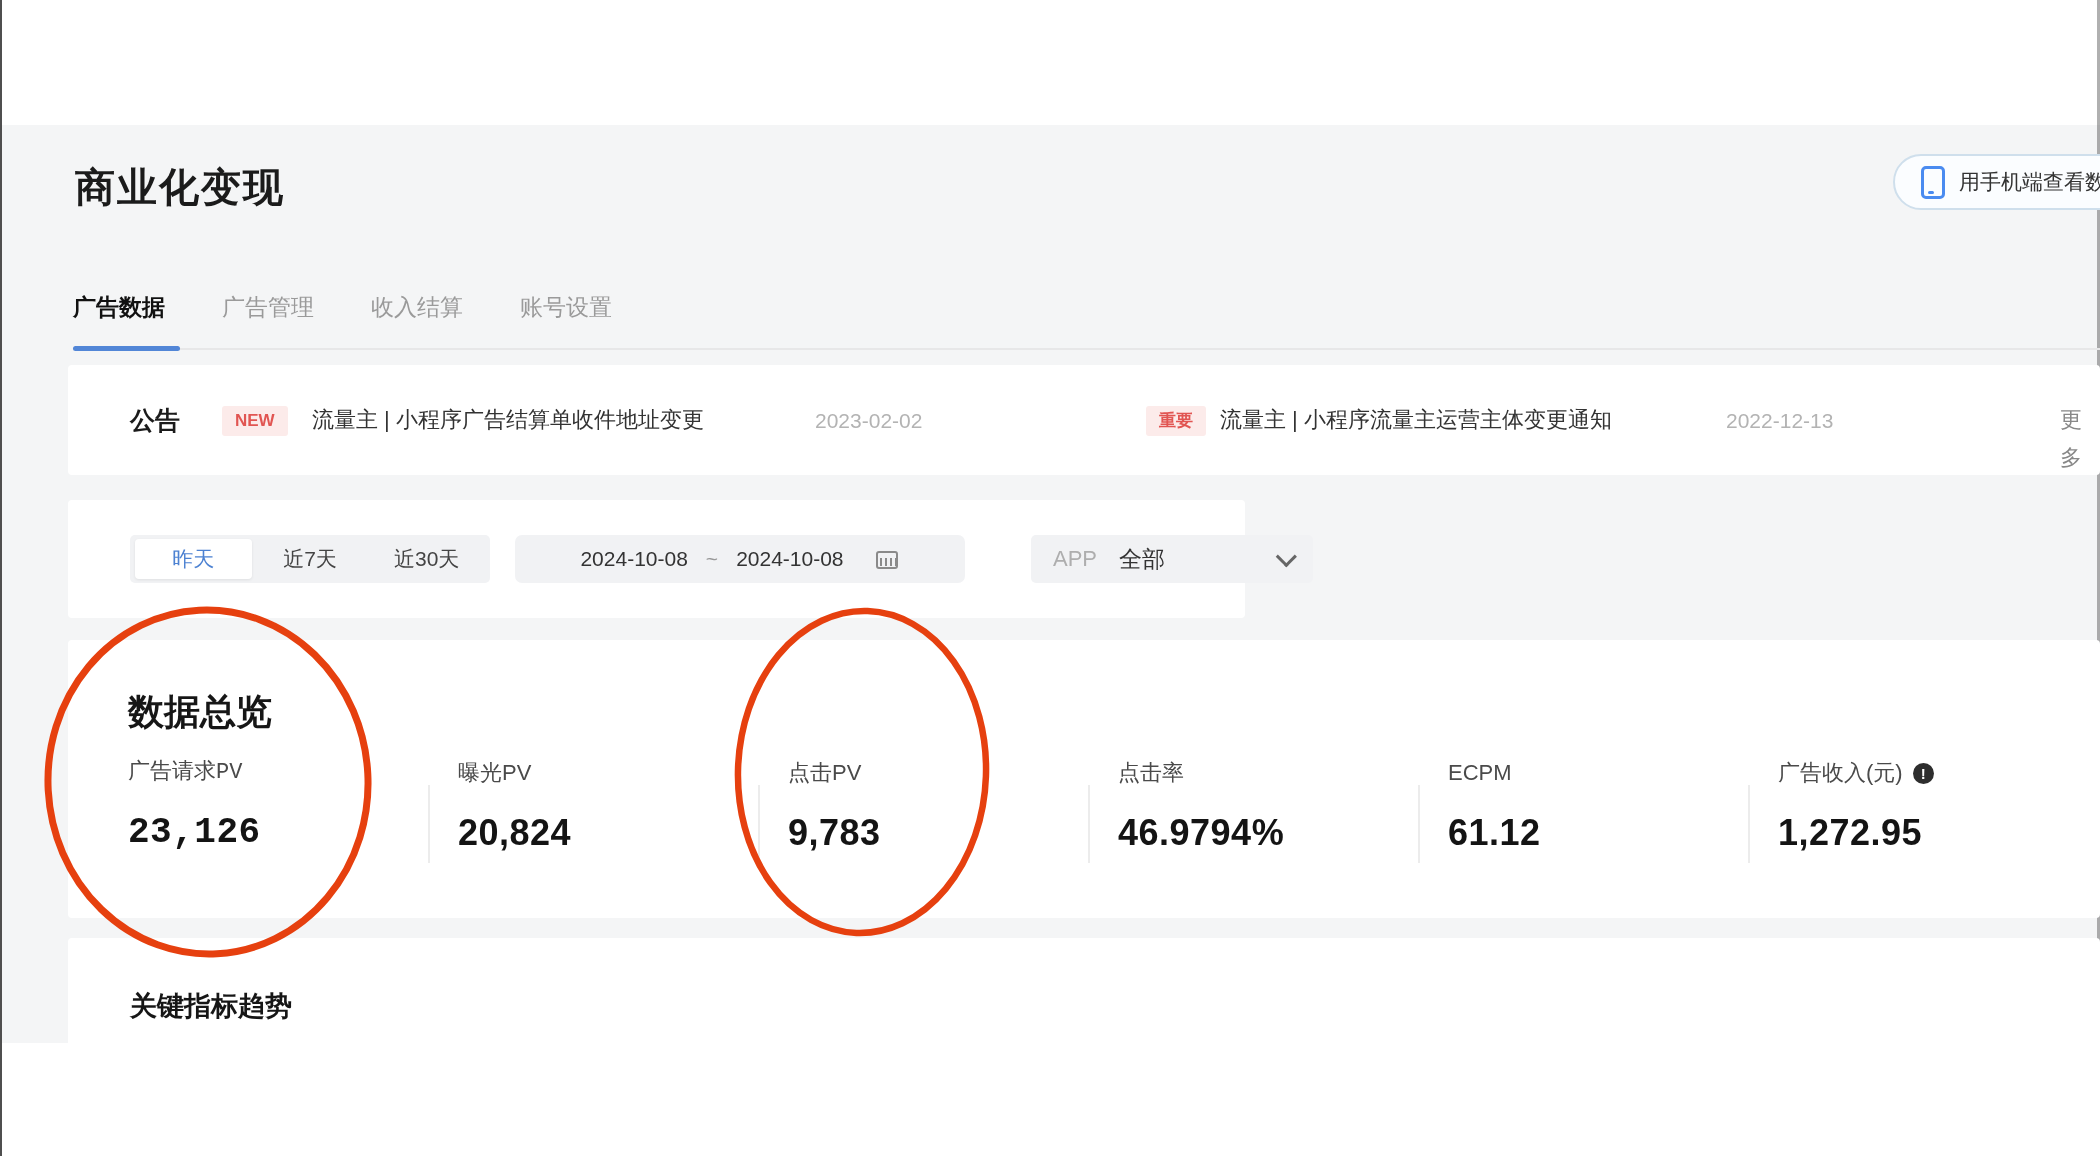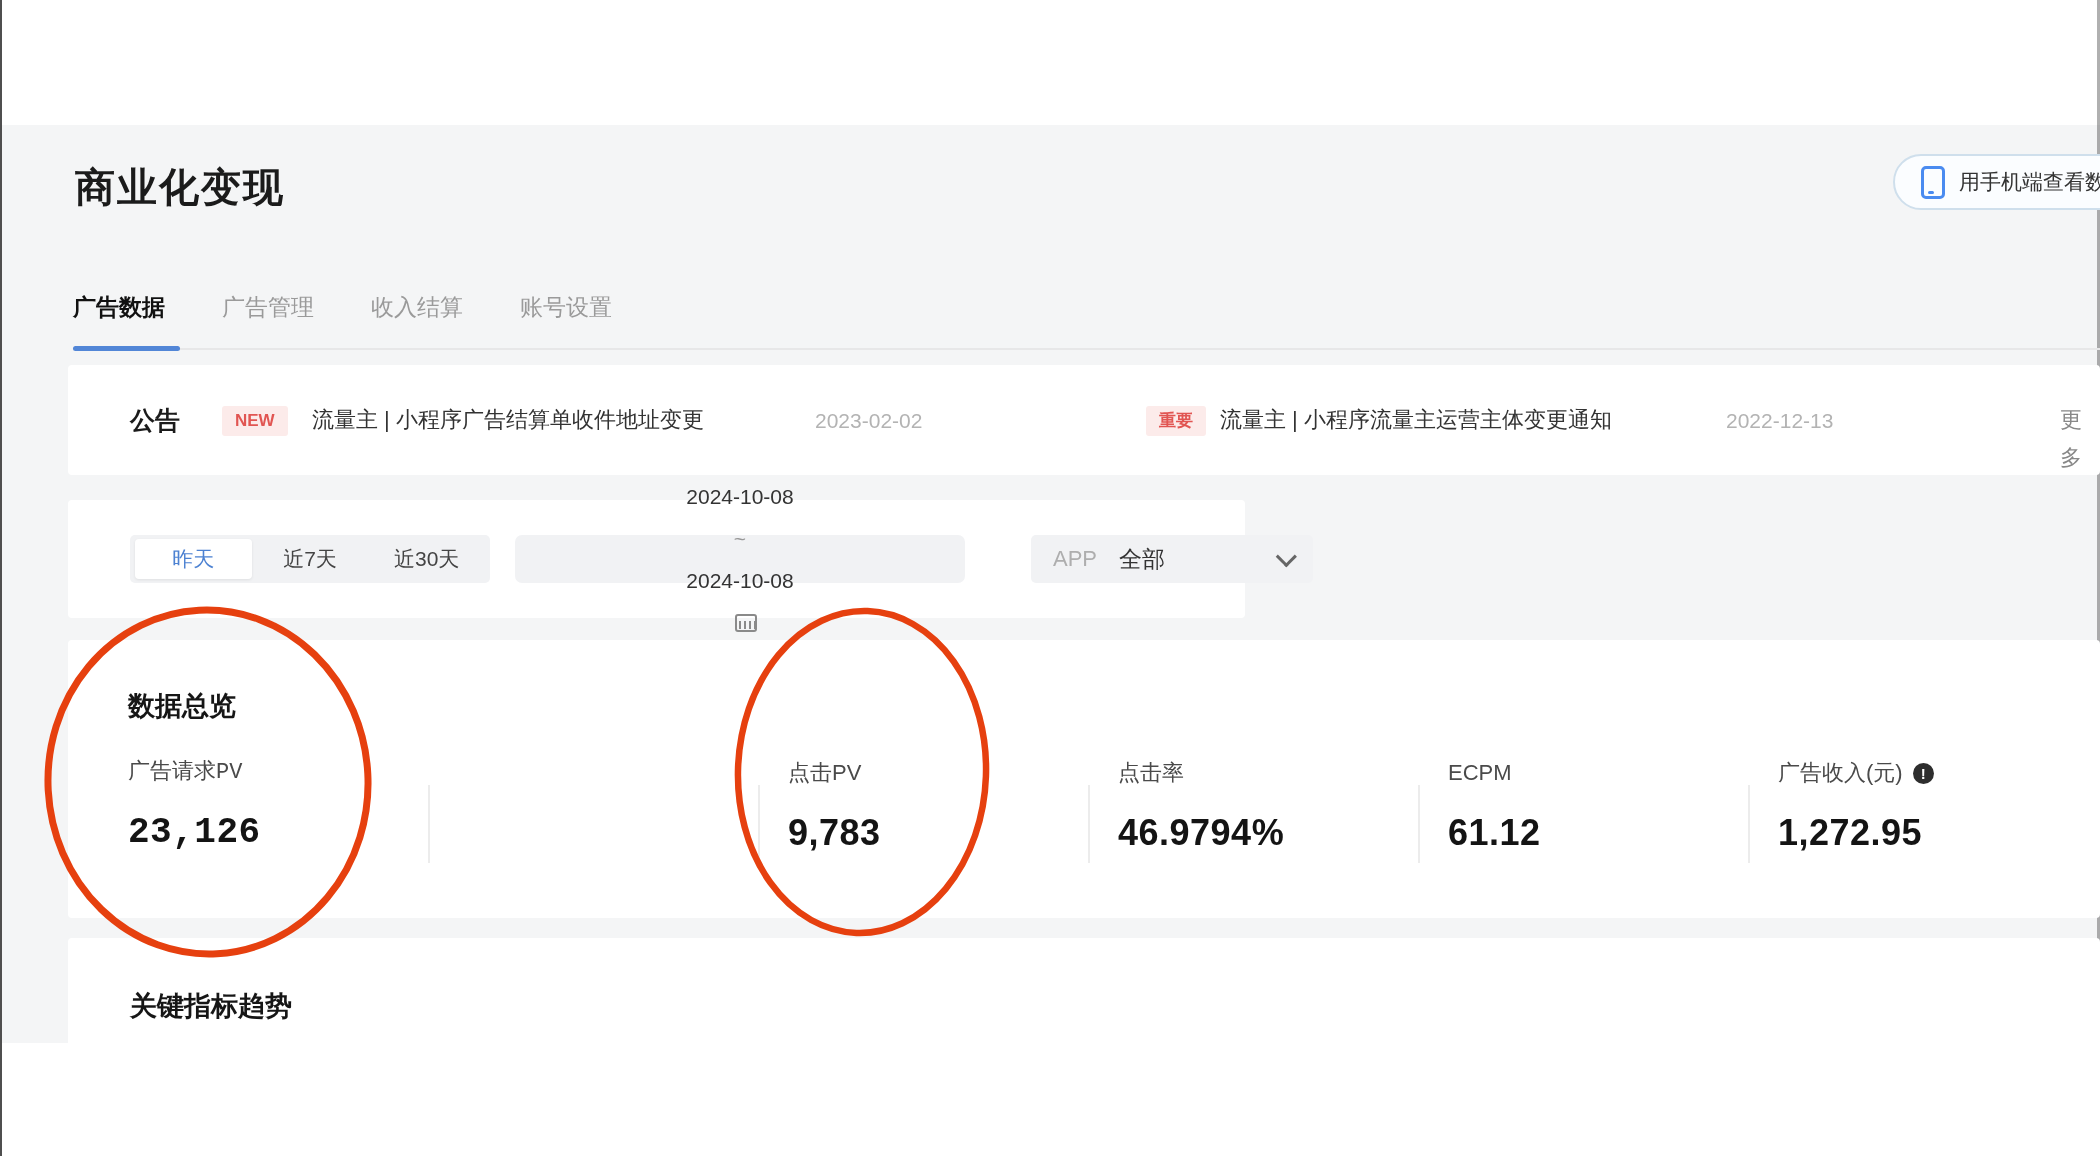--- a/index.html
+++ b/index.html
@@ -51,36 +51,36 @@
   .ann-date1{left:727px;}
   .ann-date2{left:1638px;}
   .ann-more{left:1992px;top:36px;font-size:22px;color:#888;line-height:38px;cursor:pointer;}
 
   
   .segmented{left:62px;top:35px;width:360px;height:48px;background:#f1f2f4;border-radius:5px;
     display:flex;align-items:center;padding:0 5px;box-sizing:border-box;}
   .seg-item{flex:1;text-align:center;font-size:21px;color:#444;line-height:40px;height:40px;border-radius:4px;cursor:pointer;white-space:nowrap;}
   .seg-item.selected{background:#fff;color:#4d82d2;box-shadow:0 1px 3px rgba(0,0,0,.08);}
   .datepicker{left:447px;top:35px;width:450px;height:48px;background:#f1f2f4;border-radius:7px;
-    display:flex;align-items:center;justify-content:center;gap:18px;cursor:pointer;flex-direction:column;}
+    display:flex;align-items:center;justify-content:center;gap:18px;cursor:pointer;}
   .datepicker .dt{font-size:21px;color:#333;}
   .datepicker .tilde{font-size:21px;color:#999;}
   .cal-icon{width:24px;height:22px;margin-left:14px;position:relative;flex:0 0 auto;}
   .cal-icon .frame{position:absolute;left:0;top:3px;width:22px;height:18px;border:2px solid #8a8a8a;border-radius:3px;box-sizing:border-box;}
   .cal-icon .dots{position:absolute;left:4px;top:10px;width:16px;height:8px;
     background:repeating-linear-gradient(90deg,#8a8a8a 0 2px,transparent 2px 5px);}
   .app-select{left:963px;top:35px;width:282px;height:48px;background:#f1f2f4;border-radius:5px;
     display:flex;align-items:center;padding:0 22px;box-sizing:border-box;cursor:pointer;}
   .app-label{font-size:22px;color:#aeaeae;margin-right:22px;}
   .app-value{font-size:23px;color:#333;}
   .chevron{margin-left:auto;width:12px;height:12px;border-right:3px solid #666;border-bottom:3px solid #666;
     transform:rotate(45deg) translateY(-4px);}
 
   
-  .sec-title{left:60px;top:48px;font-size:27px;font-weight:bold;color:#161616;}
+  .sec-title{left:60px;top:48px;font-size:36px;font-weight:bold;color:#161616;}
   .metric{top:118px;width:300px;}
   .metric .label-row{display:flex;align-items:center;gap:10px;font-size:22px;color:#4a4a4a;line-height:30px;white-space:nowrap;}
   .metric .value{margin-top:24px;font-size:36px;font-weight:bold;color:#141414;letter-spacing:.5px;white-space:nowrap;}
   .m0{left:60px;font-family:Liberation Mono, monospace;} .m1{left:390px;} .m2{left:720px;} .m3{left:1050px;} .m4{left:1380px;} .m5{left:1710px;}
   .mdiv{top:145px;width:2px;height:78px;background:#ececec;}
   .d0{left:360px;} .d1{left:690px;} .d2{left:1020px;} .d3{left:1350px;} .d4{left:1680px;}
   .info-icon{width:21px;height:21px;border-radius:50%;background:#2e2e2e;color:#fff;font-size:15px;font-weight:bold;
     display:flex;align-items:center;justify-content:center;line-height:1;cursor:pointer;}
 
   
@@ -155,20 +155,26 @@
     <div class="abs mdiv d2"></div>
     <div class="abs mdiv d3"></div>
     <div class="abs mdiv d4"></div>
 
     <div class="abs metric m0">
       <div class="label-row">
           <span>广告请求PV</span>
         </div>
       <div class="value">23,126</div>
     </div>
+    <div class="abs metric m1">
+      <div class="label-row">
+          <span>曝光PV</span>
+        </div>
+      <div class="value">20,824</div>
+    </div>
     <div class="abs metric m2">
       <div class="label-row">
           <span>点击PV</span>
         </div>
       <div class="value">9,783</div>
     </div>
     <div class="abs metric m3">
       <div class="label-row">
           <span>点击率</span>
         </div>

